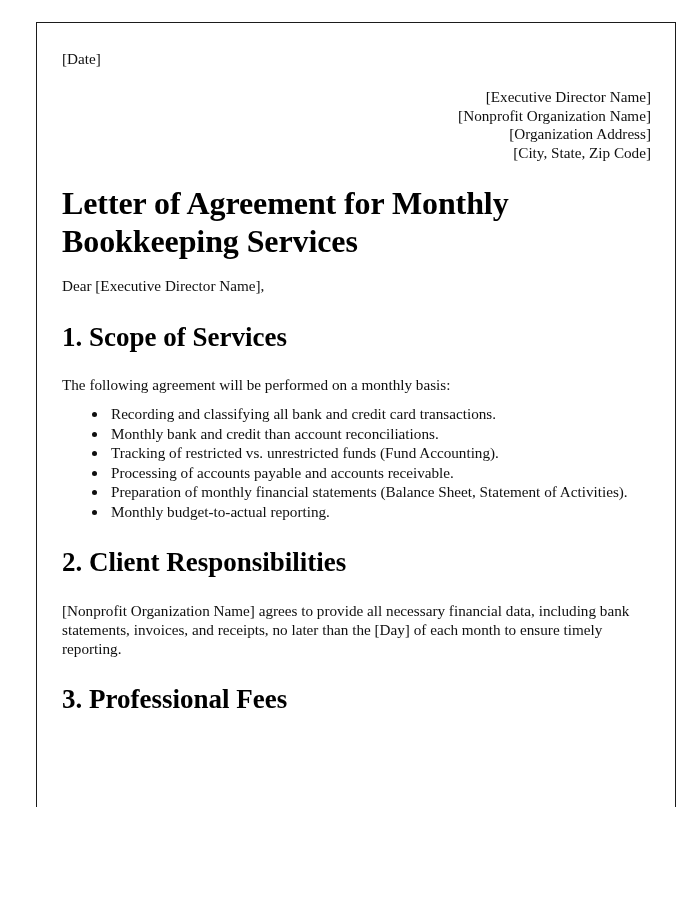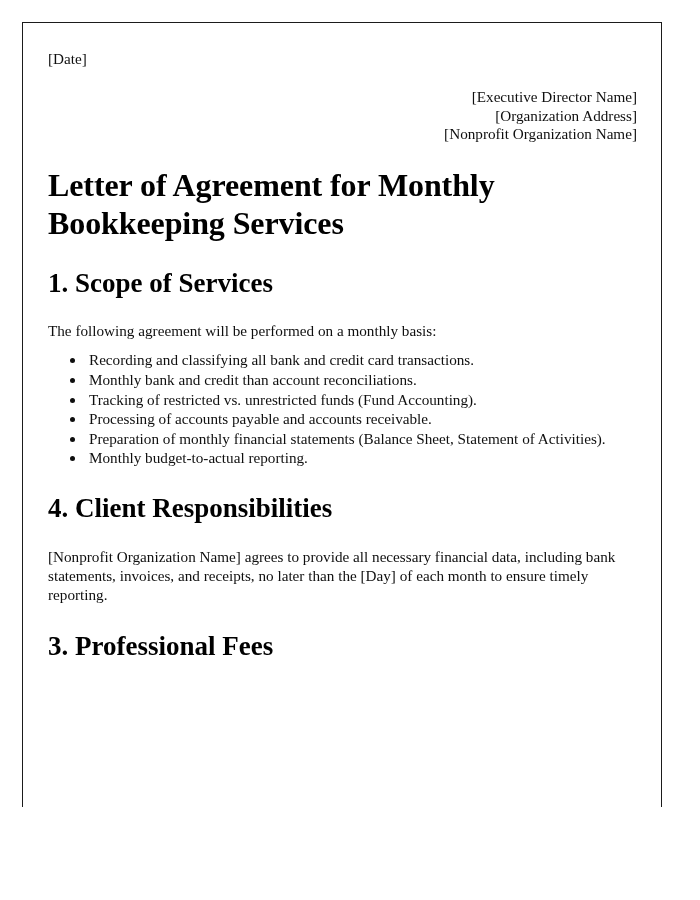--- a/index.html
+++ b/index.html
@@ -10,21 +10,21 @@
   body {
     width: 700px;
     height: 900px;
     overflow: hidden;
     font-family: "Liberation Serif", "DejaVu Serif", serif;
   }
 
   
   .page-clip {
     position: absolute;
-    left: 22px;
+    left: 36px;
     top: 22px;
     width: 640px;
     height: 785px;
     overflow: hidden;
   }
   .page {
     position: absolute;
     left: 0;
     top: 0;
     width: 640px;
@@ -80,60 +80,62 @@
     line-height: 1.2;
     margin: 25px 0 22px 0;
     color: #000000;
   }
 
   .lead-in {
     margin: 0 0 10px 0;
   }
 
   ul.service-list {
-    margin: 0;
+    margin: 8px;
     padding: 0 0 0 38px;
     list-style: disc;
   }
   ul.service-list li {
     margin: 0 0 0.5px 0;
     padding-left: 3px;
     line-height: 1.255;
   }
 </style>
 </head>
 <body>
 
 <div class="page-clip">
   <div class="page">
     <div class="doc-body">
 
       <div class="addr-date">[Date]</div>
 
       <div class="addr-block">
         <div>[Executive Director Name]</div>
+        <div>[Nonprofit Organization Name]</div>
         <div>[Organization Address]</div>
-        <div>[Nonprofit Organization Name]</div>
+        <div>[City, State, Zip Code]</div>
       </div>
 
       <h1 class="doc-title">Letter of Agreement for Monthly Bookkeeping Services</h1>
 
+      <div class="salutation">Dear [Executive Director Name],</div>
 
 
       <h2 class="section-heading">1. Scope of Services</h2>
       <p class="lead-in">The following agreement will be performed on a monthly basis:</p>
       <ul class="service-list">
         <li>Recording and classifying all bank and credit card transactions.</li>
         <li>Monthly bank and credit than account reconciliations.</li>
         <li>Tracking of restricted vs. unrestricted funds (Fund Accounting).</li>
         <li>Processing of accounts payable and accounts receivable.</li>
         <li>Preparation of monthly financial statements (Balance Sheet, Statement of Activities).</li>
         <li>Monthly budget-to-actual reporting.</li>
       </ul>
 
-      <h2 class="section-heading">4. Client Responsibilities</h2>
+      <h2 class="section-heading">2. Client Responsibilities</h2>
       <p class="para">[Nonprofit Organization Name] agrees to provide all necessary financial data, including bank statements, invoices, and receipts, no later than the [Day] of each month to ensure timely reporting.</p>
 
       <h2 class="section-heading">3. Professional Fees</h2>
 
     </div>
   </div>
 </div>
 
 </body></html>

